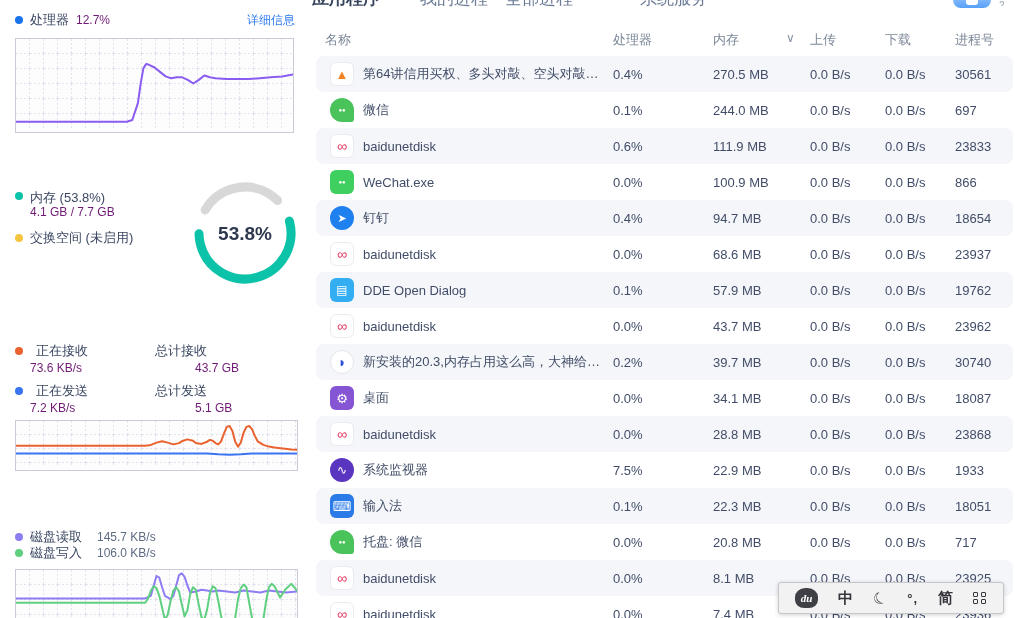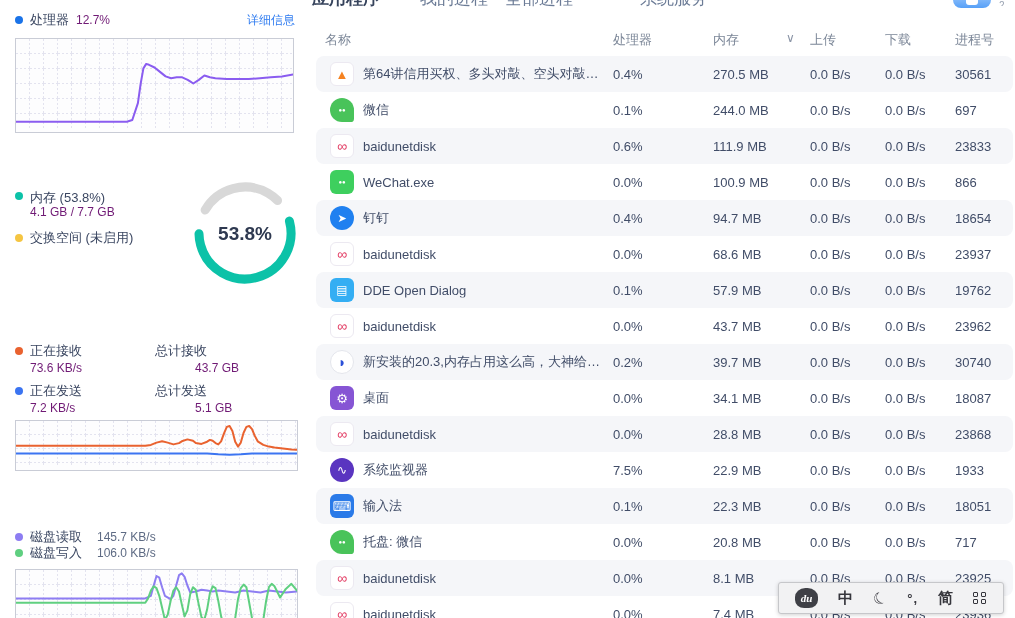--- a/index.html
+++ b/index.html
@@ -31,21 +31,21 @@
   #cpu-chart-box{left:15px;top:38px;}
   #net-chart-box{left:15px;top:420px;}
   #disk-chart-box{left:15px;top:569px;}
   #mem-row{left:15px;top:189px;display:flex;gap:7px;align-items:flex-start;}
   #mem-detail{left:30px;top:205px;}
   #swap-row{left:15px;top:229px;display:flex;gap:7px;align-items:center;}
   .net-cell{line-height:16px;}
   .net-cell .v{margin-top:1px;margin-left:40px;}
   #net-recv{left:15px;top:343px;}  #net-recv-total{left:155px;top:343px;}
   #net-send{left:15px;top:383px;}  #net-send-total{left:155px;top:383px;}
-  .dot-label{display:flex;gap:7px;align-items:center;}
+  .dot-label{display:flex;gap:13px;align-items:center;}
   #disk-read-row{left:15px;top:528px;display:flex;gap:7px;align-items:center;}
   #disk-write-row{left:15px;top:544px;display:flex;gap:7px;align-items:center;}
   #disk-read-row .val,#disk-write-row .val{margin-left:8px;font-size:12px;color:#5e6b84;}
   #donut-svg{left:190px;top:178px;}
   #donut-text{font-size:19px;font-weight:bold;fill:#2e3950;}
   
   #tbl-header{left:0;top:25px;width:1015px;height:27px;font-size:13px;color:#7c8798;}
   #tbl-header .hc{position:absolute;top:6px;cursor:pointer;}
   #h-name{left:325px;} #h-cpu{left:613px;} #h-mem{left:713px;}
   #h-chev{left:786px;top:5px;font-size:12px;color:#8a94a6;}

